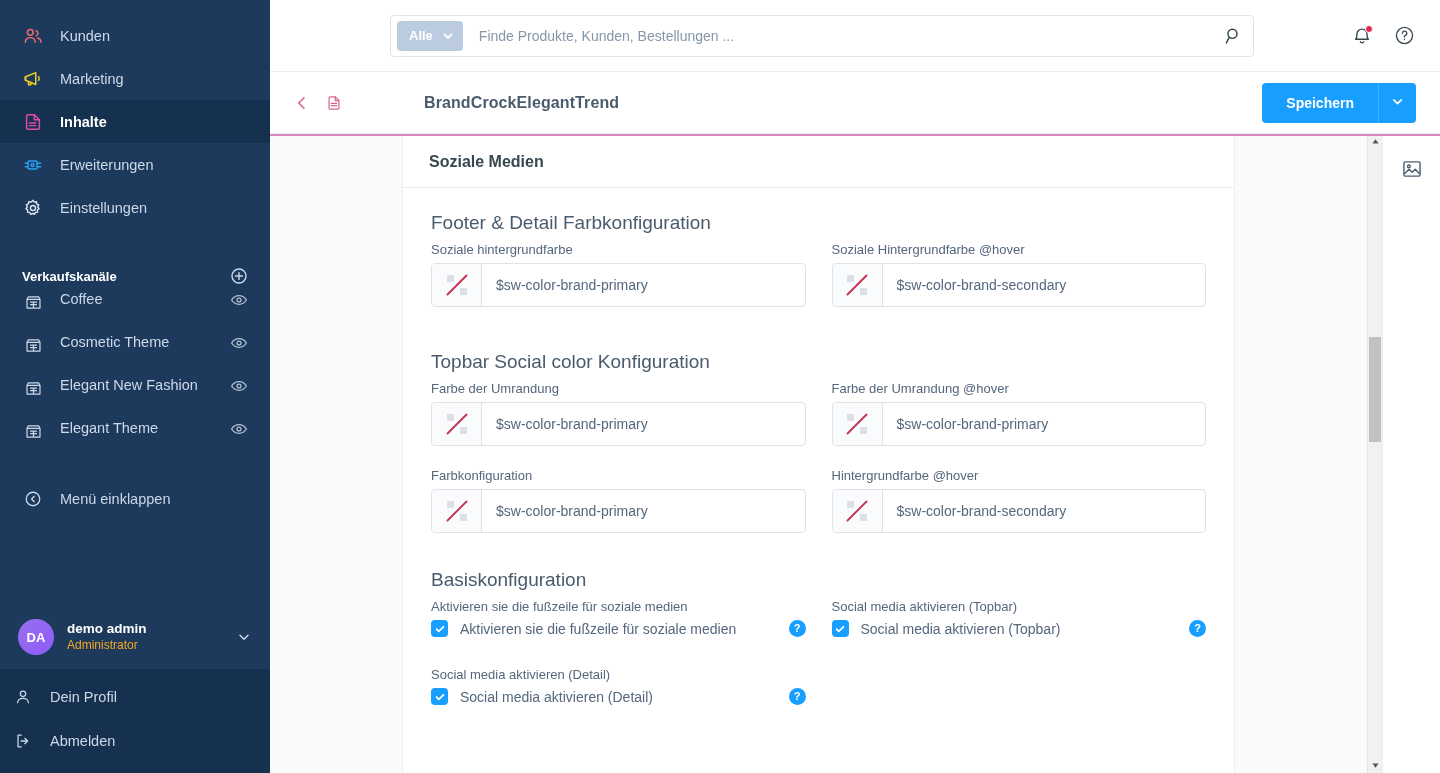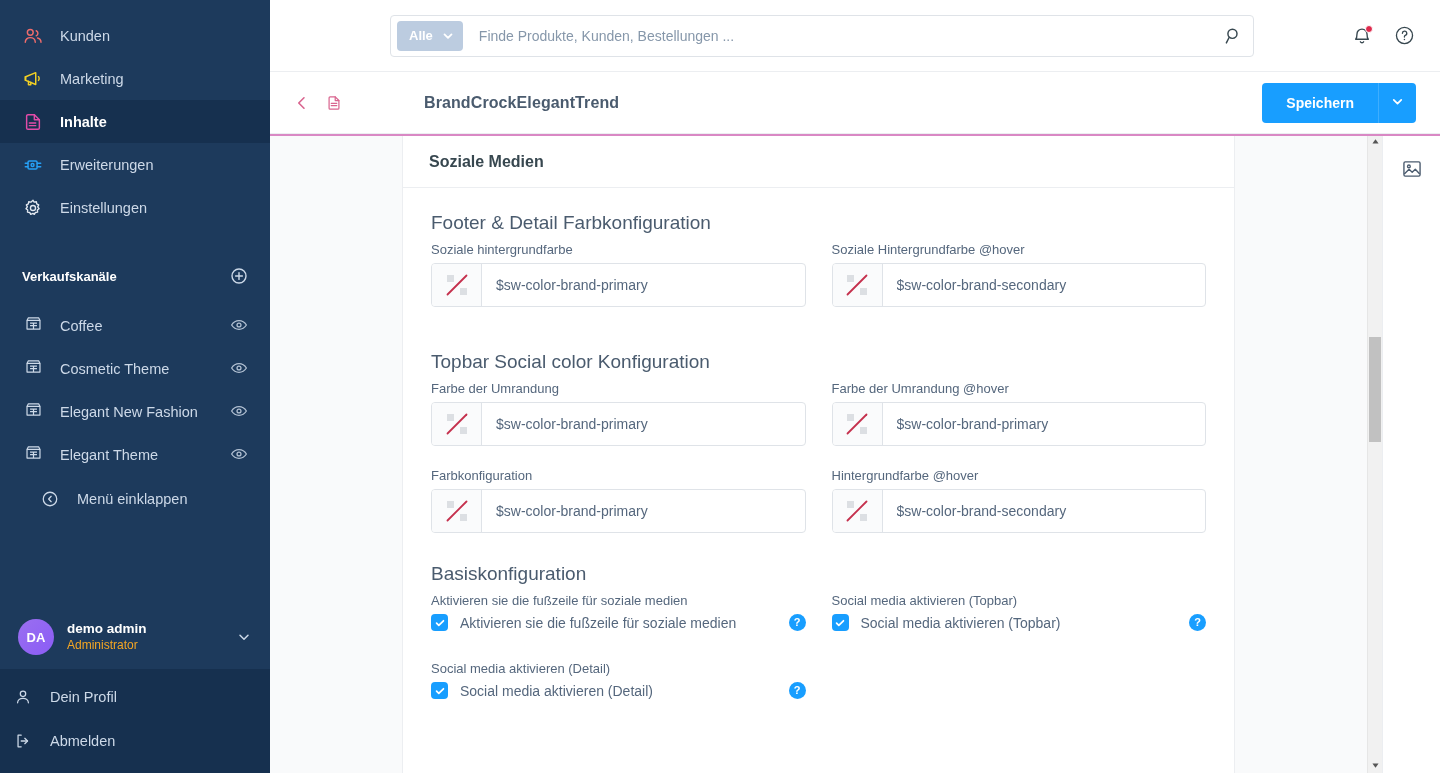--- a/index.html
+++ b/index.html
@@ -39,30 +39,30 @@
   }
 
   .sb-section {
     margin-top: 32px; padding: 0 22px 0 22px; height: 30px;
     display: flex; align-items: center;
     color: #fff; font-size: 13px; font-weight: bold;
   }
   .sb-section .plus { margin-left: auto; width: 18px; height: 18px; cursor: pointer; }
 
   .sb-ch {
-    height: 43px; display: flex; align-items: flex-end; padding: 0 22px 0 22px;
+    height: 43px; display: flex; align-items: flex-start; padding: 0 22px 0 22px;
     color: #cdd9e8; font-size: 14.5px; cursor: pointer;
   }
   .sb-ch .ico { width: 22px; height: 22px; flex: 0 0 22px; margin-right: 16px;
                 display: flex; align-items: center; justify-content: center; }
   .sb-ch .eye { margin-left: auto; width: 18px; height: 18px; opacity: .85; }
 
   .sb-collapse {
     height: 43px; margin-top: 14px; display: flex; align-items: center;
-    padding-left: 39px; color: #cdd9e8; font-size: 14.5px; cursor: pointer;
+    padding-left: 22px; color: #cdd9e8; font-size: 14.5px; cursor: pointer;
   }
   .sb-collapse .ico { width: 22px; height: 22px; flex: 0 0 22px; margin-right: 16px;
                       display: flex; align-items: center; justify-content: center; }
 
   .sb-spacer { flex: 1 1 auto; }
 
   .sb-user {
     height: 64px; display: flex; align-items: center; padding: 0 18px 0 18px;
     border-top: 1px solid #2a4straight; cursor: pointer;
   }
@@ -588,21 +588,21 @@
                         <rect x="15" y="15" width="7" height="7" fill="#dcdfe3"></rect>
                         <path d="M2.5 21.5L21.5 2.5" stroke="#c5304d" stroke-width="1.8" stroke-linecap="round"></path>
                       </svg>
                     </span>
                     <input class="color-value" type="text" value="$sw-color-brand-secondary" style="">
                   </div>
                 </div>
               </div>
             </div>
 
-            <div style="margin-top:8px">
+            <div style="margin-top:14px">
               <div class="group-title">Basiskonfiguration</div>
               <div class="grid2">
                 <div class="col cb-block">
                   <div class="field-label">Aktivieren sie die fußzeile für soziale medien</div>
                   <div class="cb-row">
                     <span class="cbox">
                       <svg viewBox="0 0 14 14" width="12" height="12" fill="none" stroke="#fff" stroke-width="2" stroke-linecap="round" stroke-linejoin="round">
                         <path d="M3 7.2l2.6 2.6L11 4.4"></path>
                       </svg>
                     </span>

